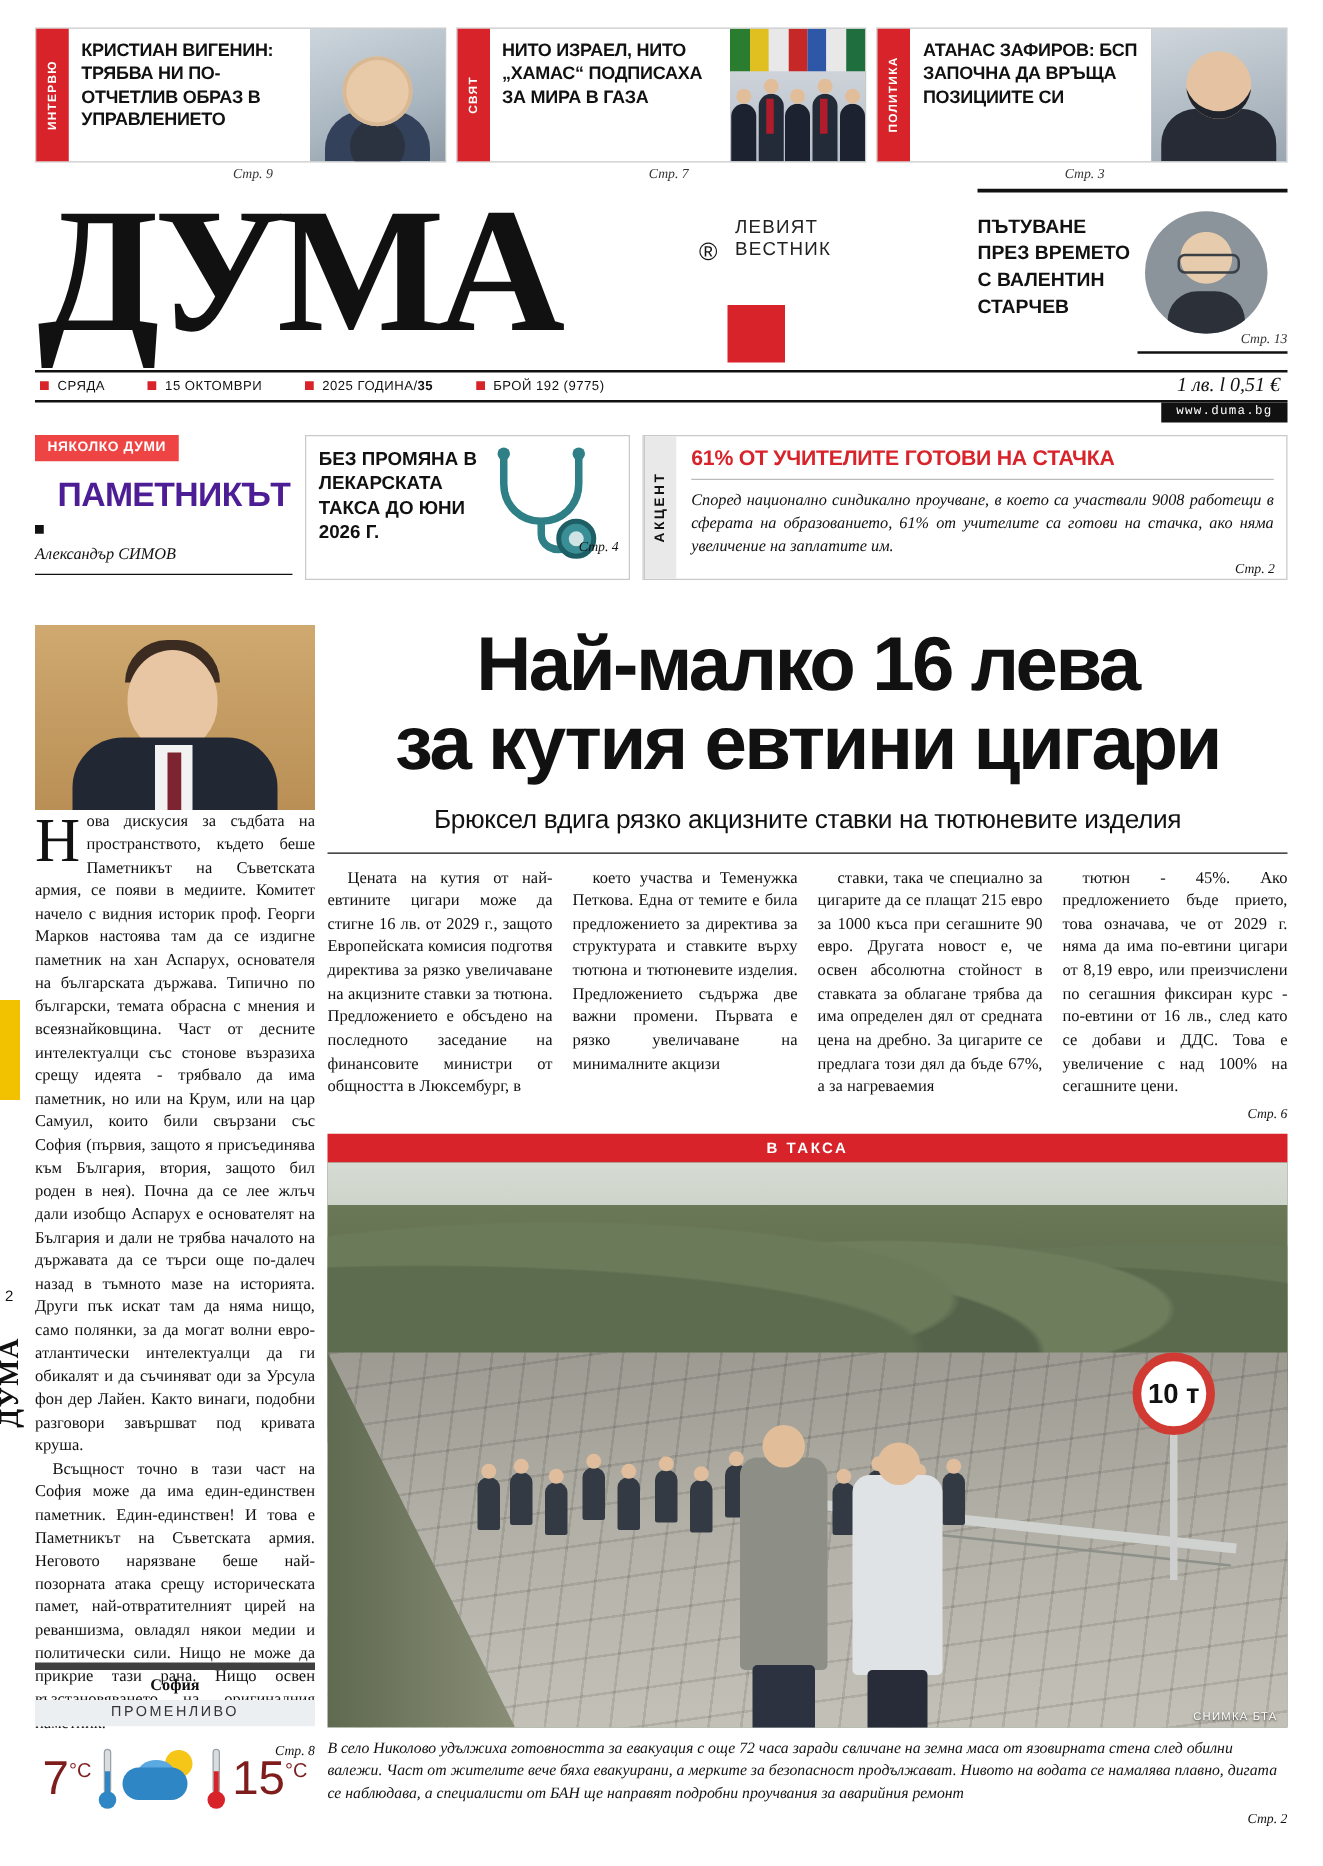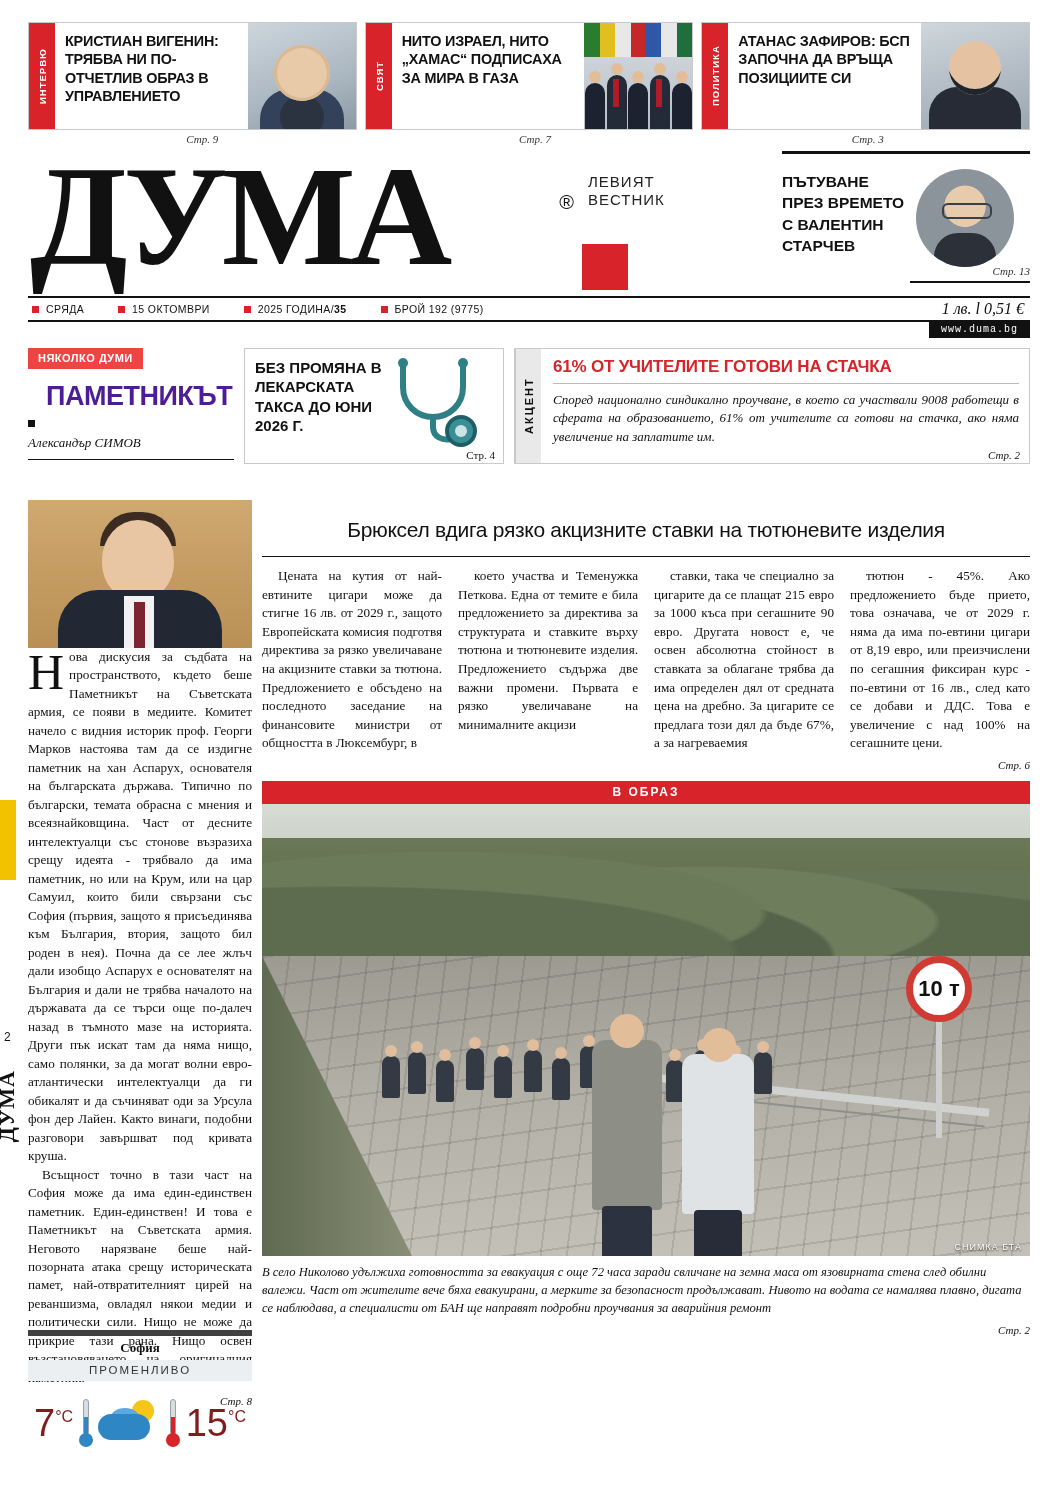--- a/index.html
+++ b/index.html
@@ -250,21 +250,21 @@
     background: #fff;
     overflow: hidden;
   }
   .mid-teaser .t {
     font-family: "Liberation Sans", sans-serif; font-weight: bold;
     font-size: 15px; line-height: 1.3; padding: 9px 0 0 10px; width: 150px; color:#111;
   }
   .steth {
     position: absolute; right: 6px; top: 8px; width: 112px; height: 92px;
   }
-  .mid-pageno { position: absolute; right: 8px; bottom: 2px; font-size: 11px; }
+  .mid-pageno { position: absolute; right: 8px; bottom: 19px; font-style: italic; font-size: 11px; }
 
   .accent-box {
     flex: 1;
     border: 1px solid #c9c9c9;
     display: flex;
     height: 116px;
     position: relative;
     background: #fff;
   }
   .accent-tag {
@@ -588,20 +588,24 @@
         <div class="suit"></div>
         <div class="shirt"></div>
         <div class="tie"></div>
     </div>
     <p class="first"><span class="drop">Н</span><span>ова дискусия за съдбата на пространството, където беше Паметникът на Съветската армия, се появи в медиите. Комитет начело с видния историк проф. Георги Марков настоява там да се издигне паметник на хан Аспарух, основателя на българската държава. Типично по български, темата обрасна с мнения и всеязнайковщина. Част от десните интелектуалци със стонове възразиха срещу идеята - трябвало да има паметник, но или на Крум, или на цар Самуил, които били свързани със София (първия, защото я присъединява към България, втория, защото бил роден в нея). Почна да се лее жлъч дали изобщо Аспарух е основателят на България и дали не трябва началото на държавата да се търси още по-далеч назад в тъмното мазе на историята. Други пък искат там да няма нищо, само полянки, за да могат волни евро-атлантически интелектуалци да ги обикалят и да съчиняват оди за Урсула фон дер Лайен. Както винаги, подобни разговори завършват под кривата круша.</span></p>
     <p>Всъщност точно в тази част на София може да има един-единствен паметник. Един-единствен! И това е Паметникът на Съветската армия. Неговото нарязване беше най-позорната атака срещу историческата памет, най-отвратителният цирей на реваншизма, овладял някои медии и политически сили. Нищо не може да прикрие тази рана. Нищо освен възстановяването на оригиналния паметник.</p>
     <div class="pageno-r">Стр. 8</div>
   </div>
 
   <div class="main-col">
+    <h1 class="headline">
+      <span>Най-малко 16 лева</span><br>
+      <span>за кутия евтини цигари</span>
+    </h1>
     <div class="subhead">Брюксел вдига рязко акцизните ставки на тютюневите изделия</div>
     <div class="rule-top"></div>
 
     <div class="cols4">
       <div class="c">
           <p>Цената на кутия от най-евтините цигари може да стигне 16 лв. от 2029 г., защото Европейската комисия подготвя директива за рязко увеличаване на акцизните ставки за тютюна. Предложението е обсъдено на последното заседание на финансовите министри от общността в Люксембург, в</p>
         </div>
       <div class="c">
           <p>което участва и Теменужка Петкова.
 Една от темите е била предложението за директива за структурата и ставките върху тютюна и тютюневите изделия.
@@ -610,21 +614,21 @@
       <div class="c">
           <p>ставки, така че специално за цигарите да се плащат 215 евро за 1000 къса при сегашните 90 евро. Другата новост е, че освен абсолютна стойност в ставката за облагане трябва да има определен дял от средната цена на дребно. За цигарите се предлага този дял да бъде 67%, а за нагреваемия</p>
         </div>
       <div class="c">
         <p>тютюн - 45%. Ако предложението бъде прието, това означава, че от 2029 г. няма да има по-евтини цигари от 8,19 евро, или преизчислени по сегашния фиксиран курс - по-евтини от 16 лв., след като се добави и ДДС. Това е увеличение с над 100% на сегашните цени.</p>
         <div class="pageno-r">Стр. 6</div>
       </div>
     </div>
 
     <div style="margin-top:10px">
-      <div class="kadar-bar">В ОБРАЗ</div>
+      <div class="kadar-bar">В ТАКСА</div>
       <div class="photo-main">
         <div class="sky"></div>
         <div class="forest"></div>
         <div class="water"></div>
         <div class="house">
             <div class="w"></div>
           </div>
         <div class="road"></div>
         <div class="road-edge-l"></div>
         <div class="guard"></div>

